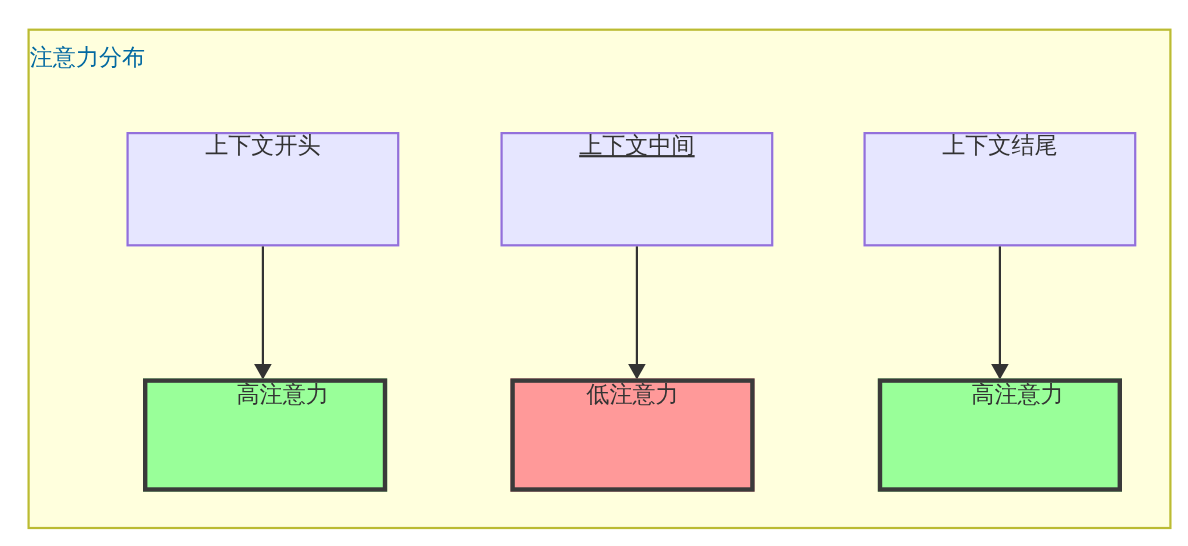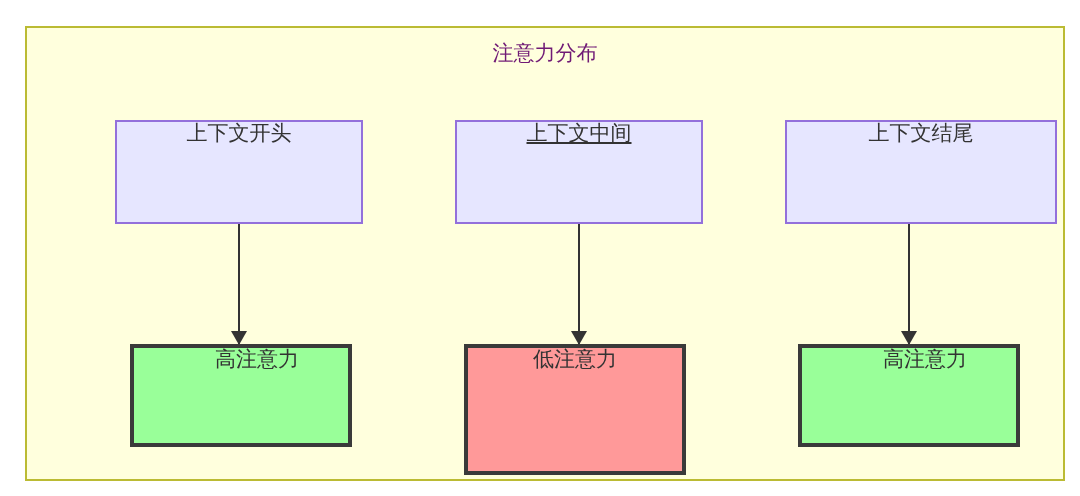--- a/index.html
+++ b/index.html
@@ -31,23 +31,23 @@
     background: #ffffdd;
     border: 2px solid #bbbb33;
     box-sizing: border-box;
   }
 
   .subgraph-title {
     position: absolute;
     left: 0;
     top: 14px;
     width: 100%;
-    text-align: center;
+    text-align: left;
     font-size: 21px;
-    color: #701a75;
+    color: #0369a1;
     line-height: 1;
     white-space: nowrap;
   }
 
   
   .node {
     position: absolute;
     box-sizing: border-box;
     display: flex;
     justify-content: center;
@@ -69,25 +69,25 @@
   }
 
   .node.low {
     background: #ff9999;
     border: 4px solid #3a3a3a;
   }
 
   
   .ctx-1 { left: 88px;  top: 92px; width: 248px; height: 104px; }
   .ctx-2 { left: 428px; top: 92px; width: 248px; height: 104px; text-decoration: underline; }
-  .ctx-3 { left: 758px; top: 92px; width: 272px; height: 104px; }
+  .ctx-3 { left: 758px; top: 92px; width: 248px; height: 104px; }
 
   
   .att-1 { left: 103px; top: 316px; width: 222px; height: 103px; }
-  .att-2 { left: 437px; top: 316px; width: 222px; height: 131px; }
+  .att-2 { left: 437px; top: 316px; width: 222px; height: 103px; }
   .att-3 { left: 771px; top: 316px; width: 222px; height: 103px; }
 
   
   .arrow {
     position: absolute;
     width: 16px;
   }
   .arrow .shaft {
     position: absolute;
     left: 7px;

